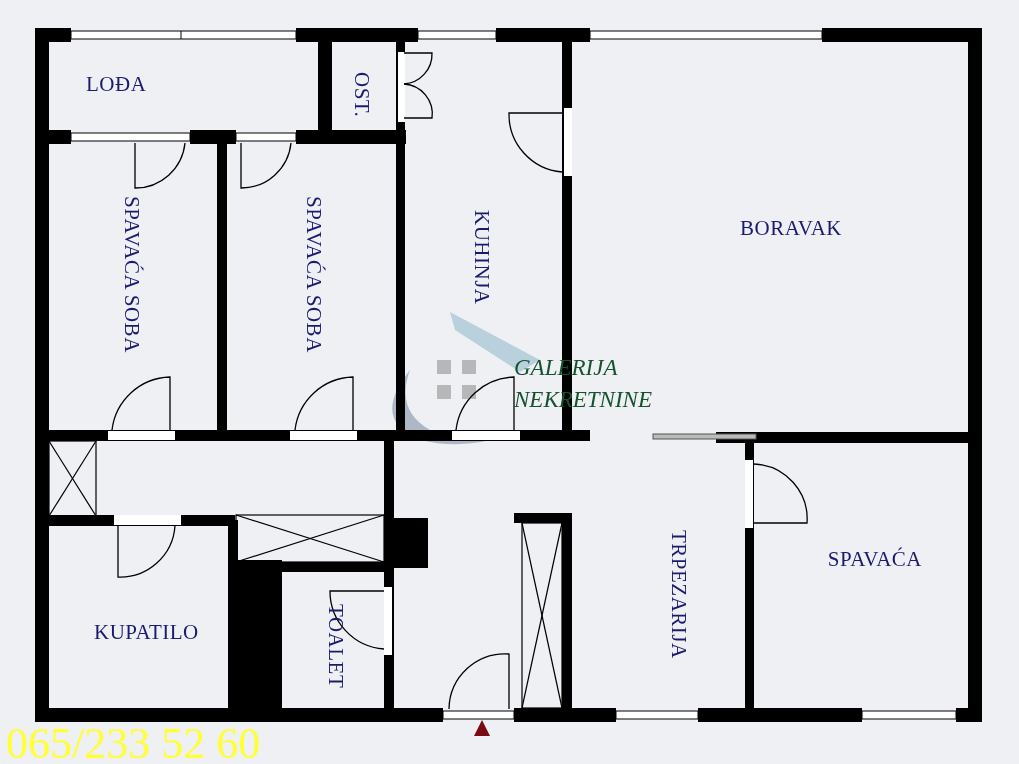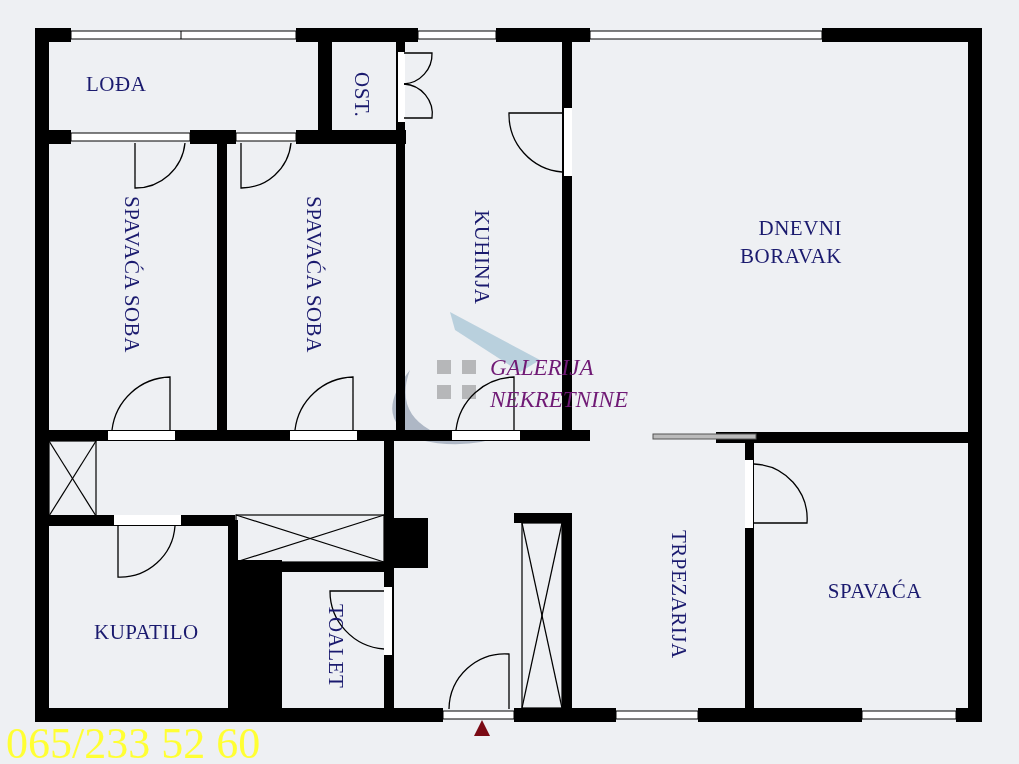--- a/index.html
+++ b/index.html
@@ -1,21 +1,21 @@
 <!DOCTYPE html>
 <html><head>
 <meta charset="utf-8">
 <style>
   html, body { margin:0; padding:0; }
   body { width:1019px; height:764px; background:#eef0f3; position:relative; overflow:hidden; font-family:"Liberation Serif","DejaVu Serif",serif; }
   svg.plan { position:absolute; left:0; top:0; }
   .lbl { position:absolute; color:#1a1a6e; font-family:"Liberation Serif","DejaVu Serif",serif; font-size:21px; letter-spacing:0.5px; white-space:nowrap; line-height:1.35; text-align:right; }
   .vert { writing-mode:vertical-rl; }
   .phone { position:absolute; left:6px; top:722px; color:#ffff33; font-family:"Liberation Serif","DejaVu Serif",serif; font-size:44px; letter-spacing:0px; line-height:44px; }
-  .wm { position:absolute; font-family:"Liberation Serif","DejaVu Serif",serif; font-style:italic; color:#701a75; font-size:23px; line-height:24px; }
+  .wm { position:absolute; font-family:"Liberation Serif","DejaVu Serif",serif; font-style:italic; color:#14532d; font-size:23px; line-height:24px;margin-left:24px; }
 </style>
 </head>
 <body>
 
 <svg class="plan" width="1019" height="764" viewBox="0 0 1019 764">
 
   <g opacity="0.55">
     <path d="M450 312 L540 360 L520 372 L455 330 Z" fill="#8fb6cc"></path>
     <path d="M410 370 Q370 420 420 440 Q470 452 520 430 Q470 445 430 430 Q395 410 410 370 Z" fill="#7a8aa0"></path>
     <rect x="437" y="360" width="14" height="14" fill="#8a8a8a"></rect>
@@ -120,23 +120,22 @@
 
 <div class="wm" style="left:490px;top:356px;">GALERIJA</div>
 <div class="wm" style="left:490px;top:388px;">NEKRETNINE</div>
 
 <div class="lbl" style="left:86px;top:70px;">LOĐA</div>
 <div class="lbl vert" style="left:348px;top:72px;">OST.</div>
 <div class="lbl vert" style="left:118px;top:196px;">SPAVAĆA SOBA</div>
 <div class="lbl vert" style="left:300px;top:196px;">SPAVAĆA SOBA</div>
 <div class="lbl vert" style="left:468px;top:210px;">KUHINJA</div>
 <div class="lbl" style="left:722px;top:214px;width:120px;">
-  <div>DNEVNI</div>
   <div>BORAVAK</div>
 </div>
 <div class="lbl" style="left:94px;top:618px;">KUPATILO</div>
 <div class="lbl vert" style="left:322px;top:604px;">TOALET</div>
 <div class="lbl vert" style="left:665px;top:530px;">TRPEZARIJA</div>
-<div class="lbl" style="left:806px;top:545px;width:116px;margin-top:32px;">
+<div class="lbl" style="left:806px;top:545px;width:116px;">
   <div>SPAVAĆA</div>
 </div>
 
 <div class="phone">065/233 52 60</div>
 
 </body></html>

